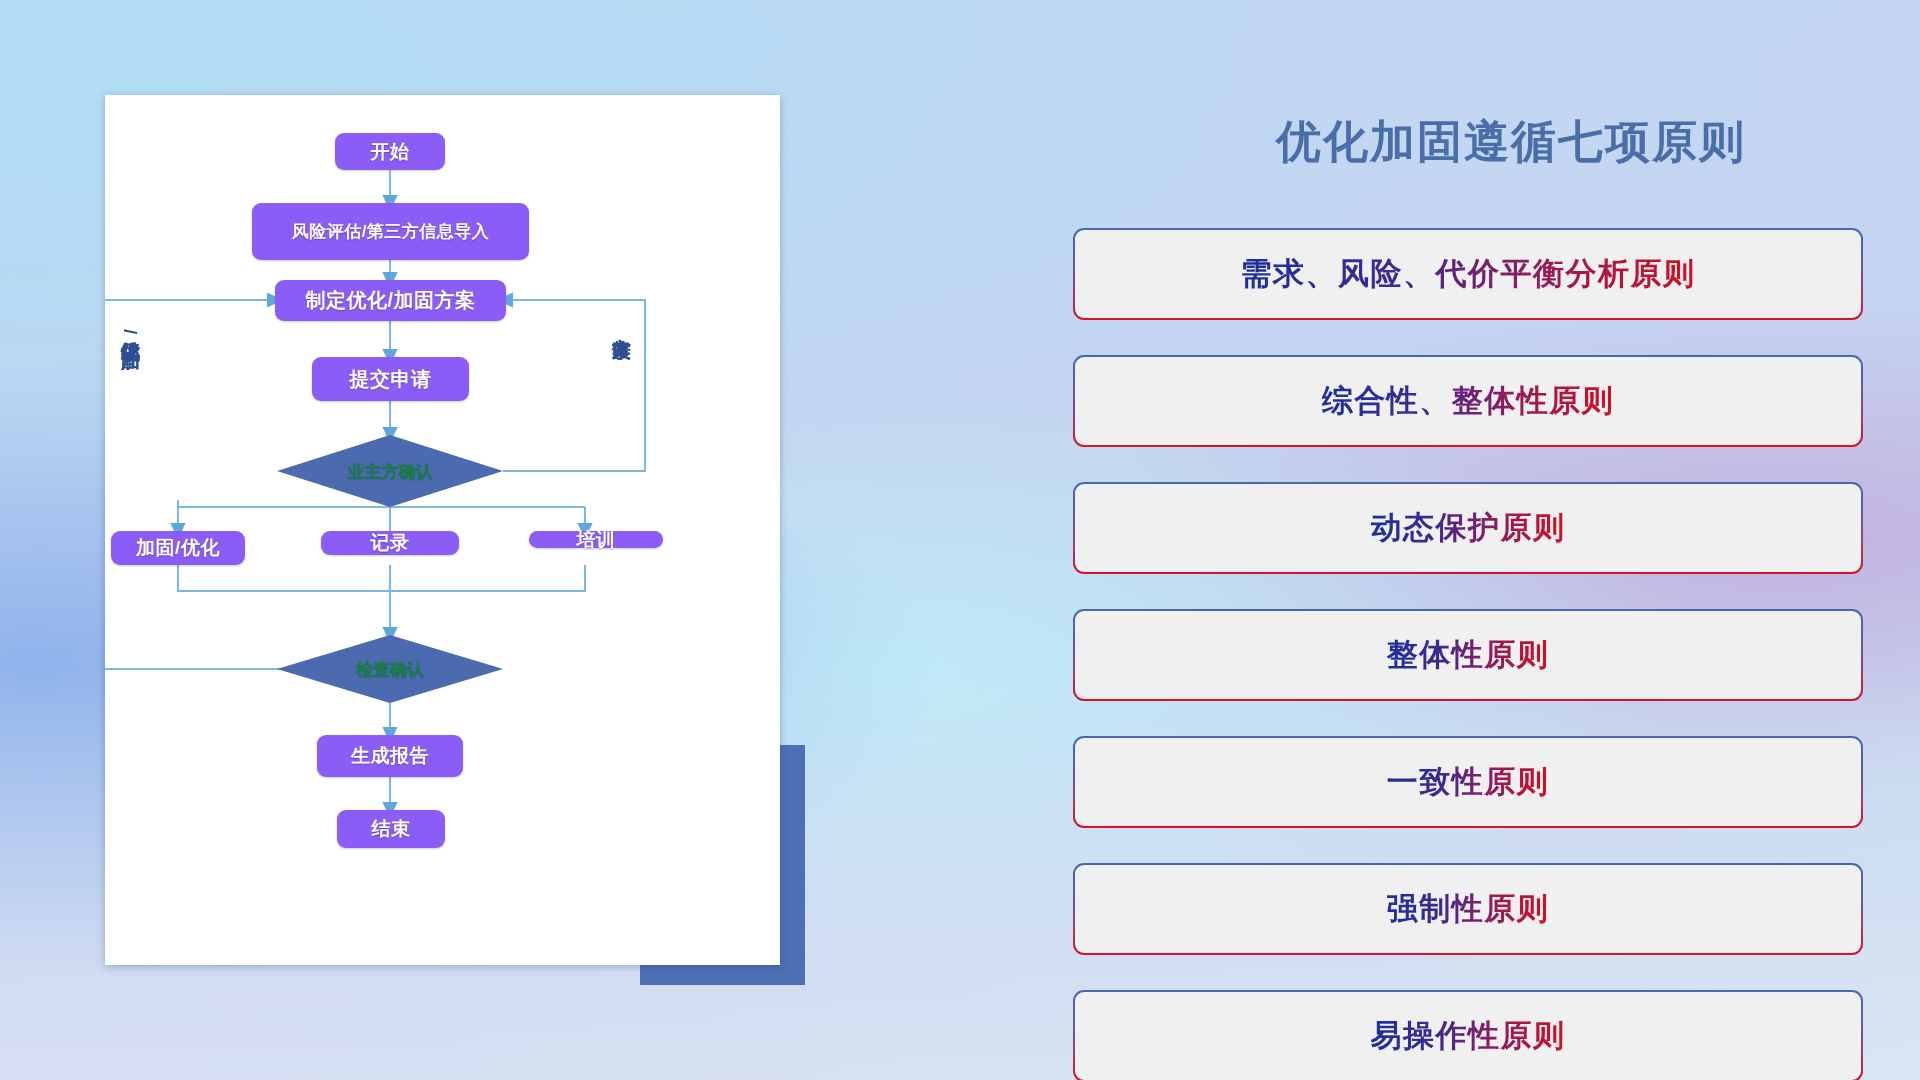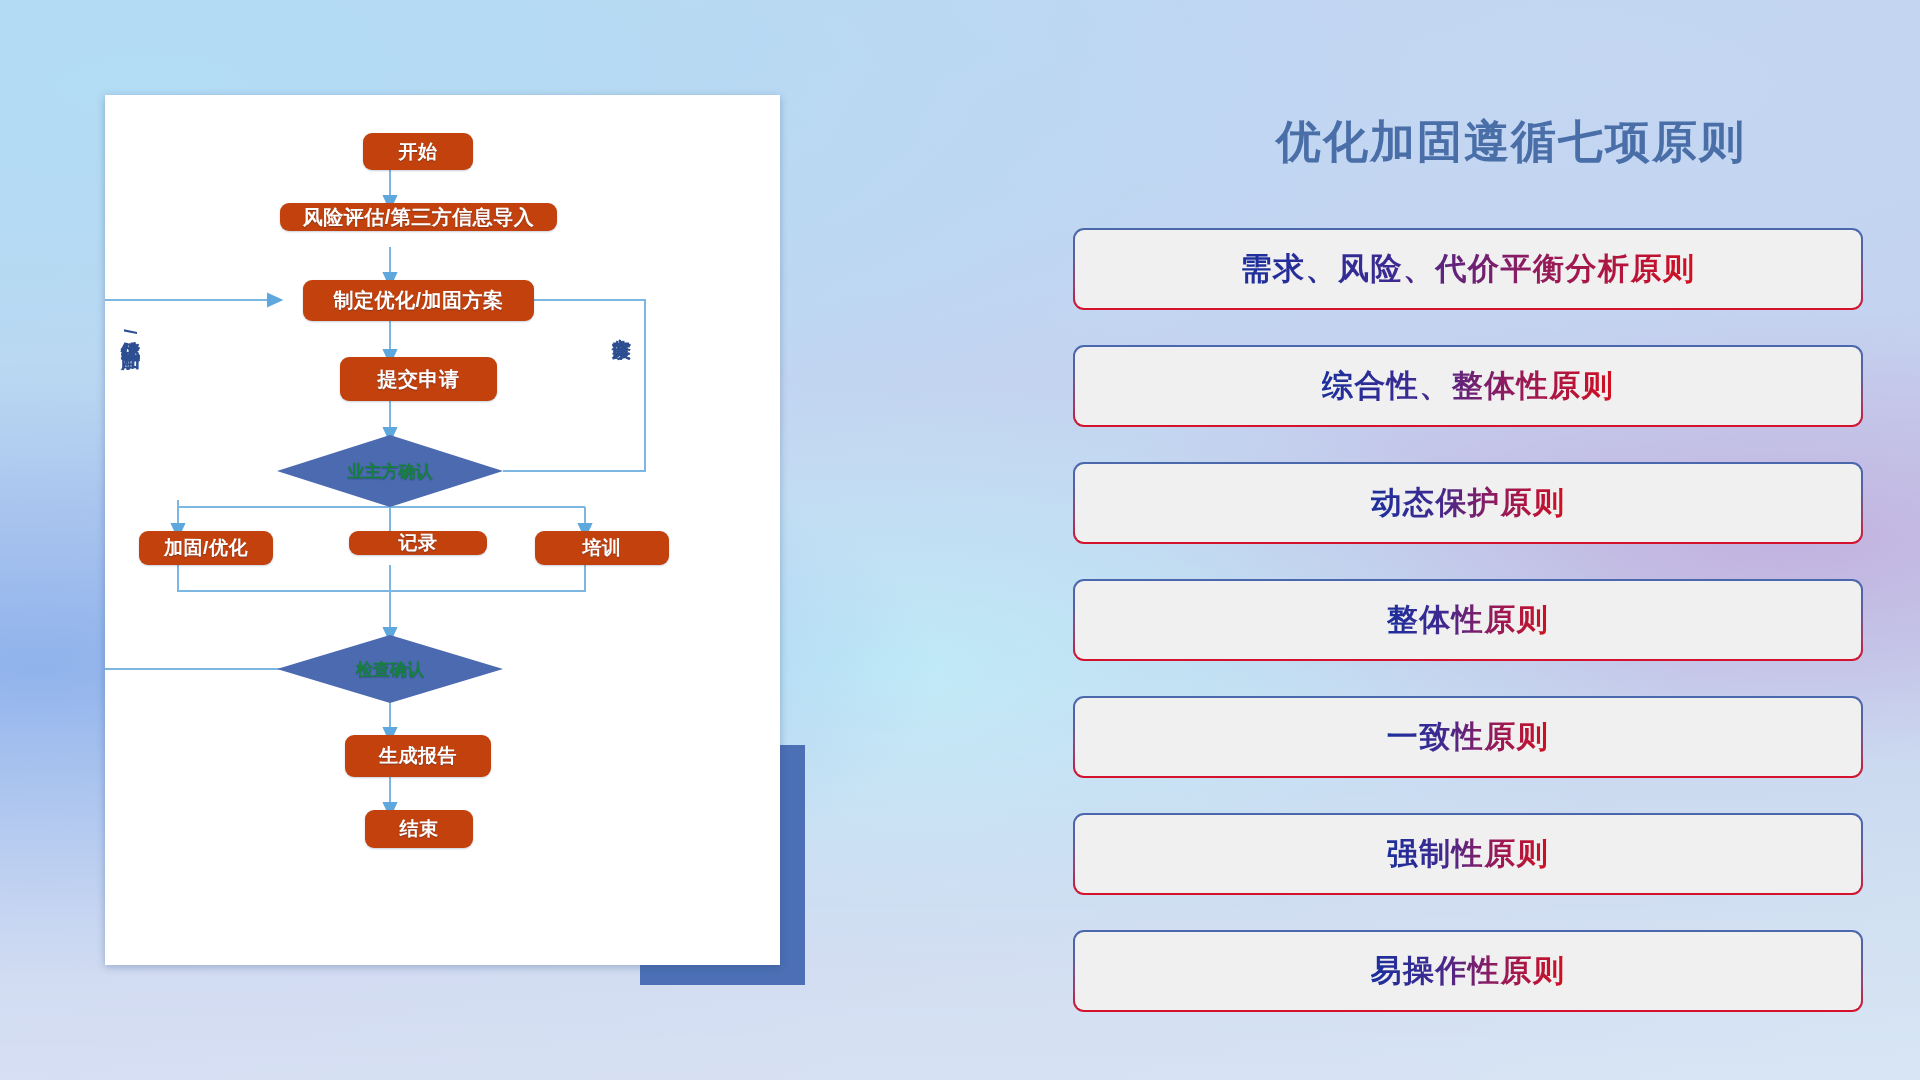--- a/index.html
+++ b/index.html
@@ -32,29 +32,28 @@
   }
   #flow-card{
     position:absolute; left:105px; top:95px; width:675px; height:870px;
     background:#fff;
     box-shadow:0 2px 8px rgba(40,70,120,.32);
   }
   #flow-svg{ position:absolute; left:0; top:0; }
 
   .fnode{
     position:absolute;
-    background:#c2410c;
+    background:#8b5cf6;
     color:#fff;
     border-radius:9px;
     display:flex; align-items:center; justify-content:center;
     font-weight:bold;
     letter-spacing:.5px;
     text-shadow:0 1px 1px rgba(20,40,80,.35);
     box-shadow:0 1px 2px rgba(40,70,120,.25);
-    margin-left:28px;
   }
   .diamond-wrap{ position:absolute; }
   .diamond-wrap .dlabel{
     position:absolute; inset:0;
     display:flex; align-items:center; justify-content:center;
     color:#15803d; font-weight:bold; text-shadow:0 1px 1px rgba(20,40,80,.35);
   }
   .vlabel{
     position:absolute;
     writing-mode:vertical-rl;
@@ -73,21 +72,21 @@
     text-align:center;
     font-size:45px; font-weight:bold;
     color:#4a6fa8;
     letter-spacing:2px;
   }
   #principle-list{
     position:absolute; left:17px; top:228px; width:790px;
   }
   .principle{
     position:relative;
-    height:82px;
+    height:92px;
     margin-bottom:35px;
     border-radius:11px;
     background:#f0f0f0;
     border:2px solid transparent;
     background-image:
        linear-gradient(#f0f0f0,#f0f0f0),
        linear-gradient(to bottom,#4a68ad 0%,#5a5fa0 35%,#9b3f6e 70%,#d7102a 100%);
     background-origin:border-box;
     background-clip:padding-box,border-box;
     display:flex; align-items:center; justify-content:center;
@@ -146,38 +145,38 @@
       <line x1="285" y1="682" x2="285" y2="715" marker-end="url(#ah)"></line>
 
       <path d="M205,574 L-12,574 L-12,205 L170,205" marker-end="url(#ah)"></path>
 
       <path d="M398,376 L540,376 L540,205 L400,205" marker-end="url(#ah)"></path>
     </g>
   </svg>
 
   <div class="fnode" style="left:230px;top:38px;width:110px;height:37px;font-size:19px;">开始</div>
 
-  <div class="fnode" style="left:147px;top:108px;width:277px;height:28px;font-size:20px;">风险评估/第三方信息导入</div>
+  <div class="fnode" style="left:147px;top:108px;width:277px;height:57px;font-size:17px;">风险评估/第三方信息导入</div>
 
   <div class="fnode" style="left:170px;top:185px;width:231px;height:41px;font-size:20px;">制定优化/加固方案</div>
 
   <div class="fnode" style="left:207px;top:262px;width:157px;height:44px;font-size:20px;">提交申请</div>
 
   <div class="diamond-wrap" style="left:172px;top:340px;width:226px;height:72px;">
     <svg width="226" height="72">
       <polygon points="113,0 226,36 113,72 0,36" fill="#4c6ab0"></polygon>
     </svg>
     <div class="dlabel" style="font-size:17px;">业主方确认</div>
   </div>
 
   <div class="fnode" style="left:6px;top:436px;width:134px;height:34px;font-size:19px;">加固/优化</div>
 
   <div class="fnode" style="left:216px;top:436px;width:138px;height:24px;font-size:19px;">记录</div>
 
-  <div class="fnode" style="left:402px;top:436px;width:134px;height:34px;font-size:19px;">培训</div>
+  <div class="fnode" style="left:424px;top:436px;width:134px;height:17px;font-size:19px;">培训</div>
 
   <div class="diamond-wrap" style="left:172px;top:540px;width:226px;height:68px;">
     <svg width="226" height="68">
       <polygon points="113,0 226,34 113,68 0,34" fill="#4c6ab0"></polygon>
     </svg>
     <div class="dlabel" style="font-size:17px;">检查确认</div>
   </div>
 
   <div class="fnode" style="left:212px;top:640px;width:146px;height:42px;font-size:19px;">生成报告</div>
 

